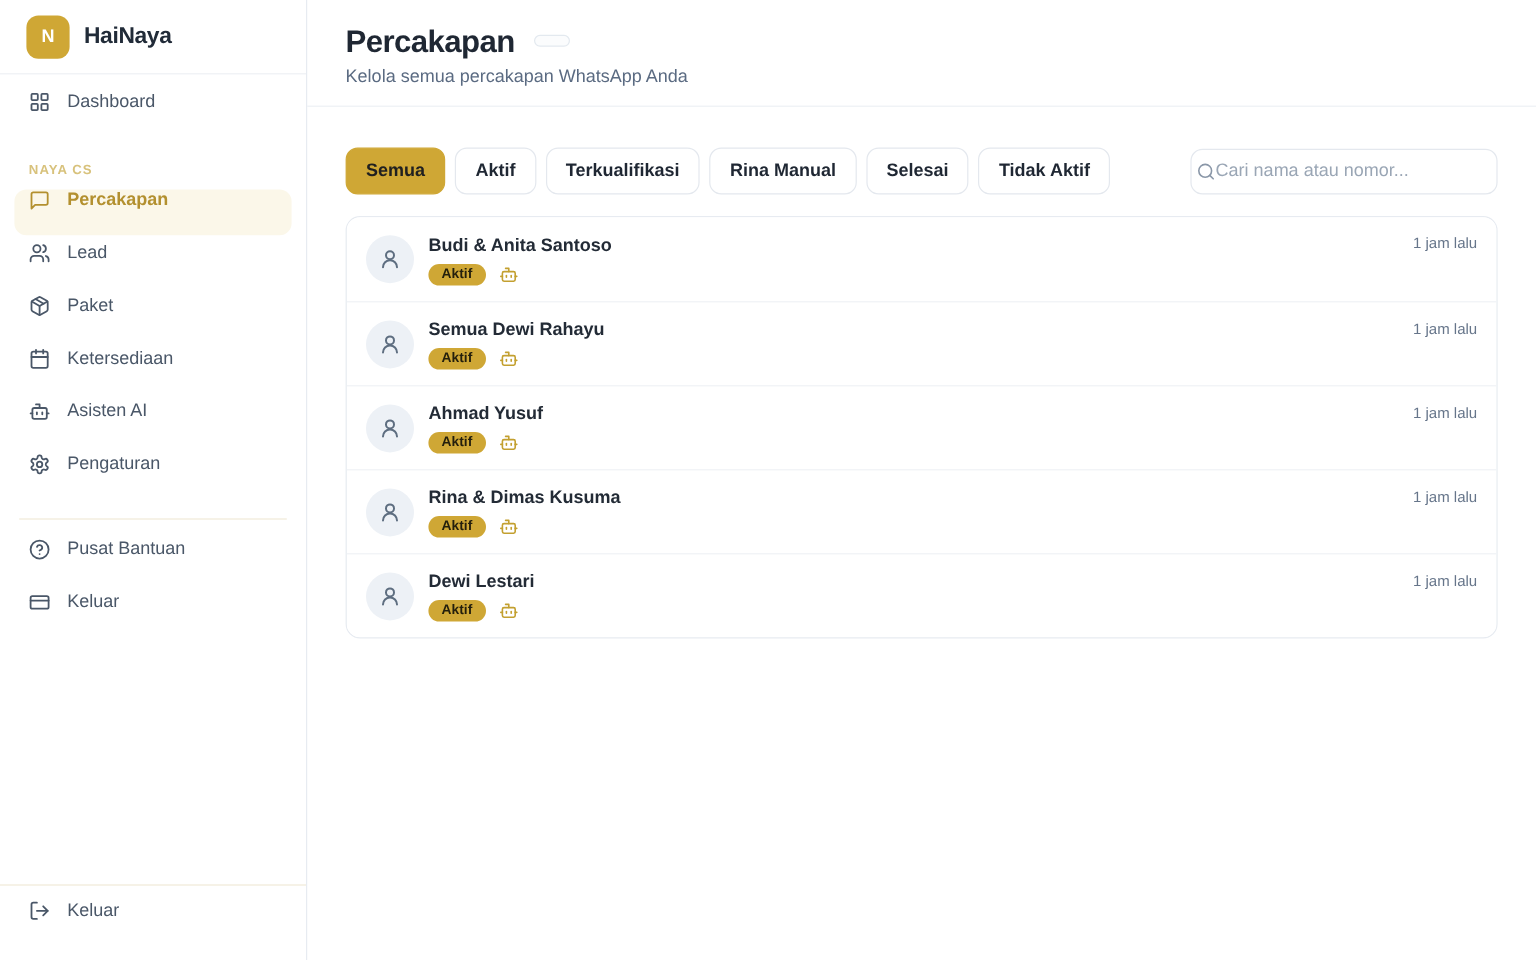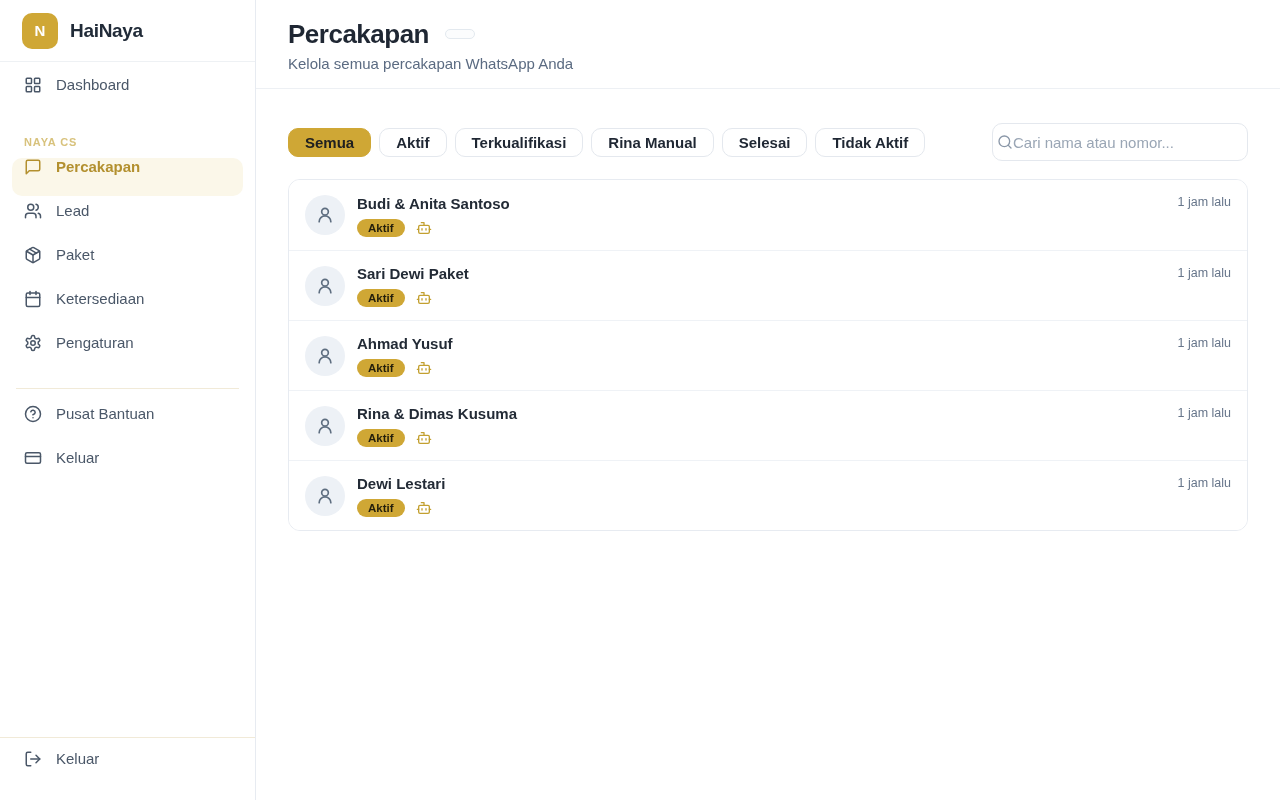--- a/index.html
+++ b/index.html
@@ -31,21 +31,21 @@
   
   .main{flex:1;display:flex;flex-direction:column;min-width:0;}
   .page-header{padding:18px 32px 16px;border-bottom:1px solid #EDF0F4;flex:none;}
   .title-row{display:flex;align-items:center;gap:16px;}
   .page-title{font-size:26px;line-height:32px;font-weight:800;color:#1F2733;letter-spacing:-0.5px;}
   .title-pill{width:30px;height:10px;border:1.5px solid #E3E9EF;background:#FBFCFD;border-radius:6px;cursor:pointer;}
   .subtitle{margin-top:5px;font-size:15px;color:#5B6B82;}
 
   .toolbar{display:flex;align-items:center;justify-content:space-between;padding:34px 32px 18px;flex:none;}
   .filters{display:flex;gap:8px;}
-  .filter-btn{height:29px;padding:0 16px;border:1px solid #E4E8EE;background:#fff;border-radius:10px;
+  .filter-btn{height:39px;padding:0 16px;border:1px solid #E4E8EE;background:#fff;border-radius:10px;
     font-family:inherit;font-size:15px;font-weight:600;color:#1F2733;cursor:pointer;white-space:nowrap;}
   .filter-btn.active{background:var(--gold);border-color:var(--gold);color:#202020;}
   .search-box{width:256px;height:38px;border:1px solid #E4E8EE;border-radius:10px;display:flex;align-items:center;gap:0;padding:0 4px;background:#fff;}
   .search-box .ic{width:16px;height:16px;color:#8A97A8;}
   .search-box input{border:none;outline:none;flex:1;font-family:inherit;font-size:15px;color:var(--ink);background:transparent;}
   .search-box input::placeholder{color:var(--placeholder);}
 
   .conv-list{margin:0 32px;border:1px solid var(--line);border-radius:12px;background:#fff;overflow:hidden;}
   .conv-row{display:flex;align-items:center;gap:12px;height:70px;padding:0 16px;cursor:pointer;background:#fff;}
   .conv-row + .conv-row{border-top:1px solid var(--row-line);}
@@ -160,20 +160,26 @@
       <span>Paket</span>
     </a>
     <a class="nav-item">
       <svg class="ic">
           <use href="#i-calendar"></use>
         </svg>
       <span>Ketersediaan</span>
     </a>
     <a class="nav-item">
       <svg class="ic">
+          <use href="#i-bot"></use>
+        </svg>
+      <span>Asisten AI</span>
+    </a>
+    <a class="nav-item">
+      <svg class="ic">
           <use href="#i-gear"></use>
         </svg>
       <span>Pengaturan</span>
     </a>
     <hr class="side-divider">
     <a class="nav-item">
       <svg class="ic">
           <use href="#i-help"></use>
         </svg>
       <span>Pusat Bantuan</span>
@@ -241,21 +247,21 @@
       </div>
       <div class="conv-time">1 jam lalu</div>
     </div>
     <div class="conv-row">
       <div class="avatar">
           <svg class="ic">
             <use href="#i-user"></use>
           </svg>
         </div>
       <div class="conv-main">
-        <div class="conv-name">Sari Dewi Paket</div>
+        <div class="conv-name">Semua Dewi Rahayu</div>
         <div class="conv-meta">
           <span class="badge">Aktif</span>
           <span class="bot-ic">
               <svg class="ic">
                 <use href="#i-bot"></use>
               </svg>
             </span>
         </div>
       </div>
       <div class="conv-time">1 jam lalu</div>

